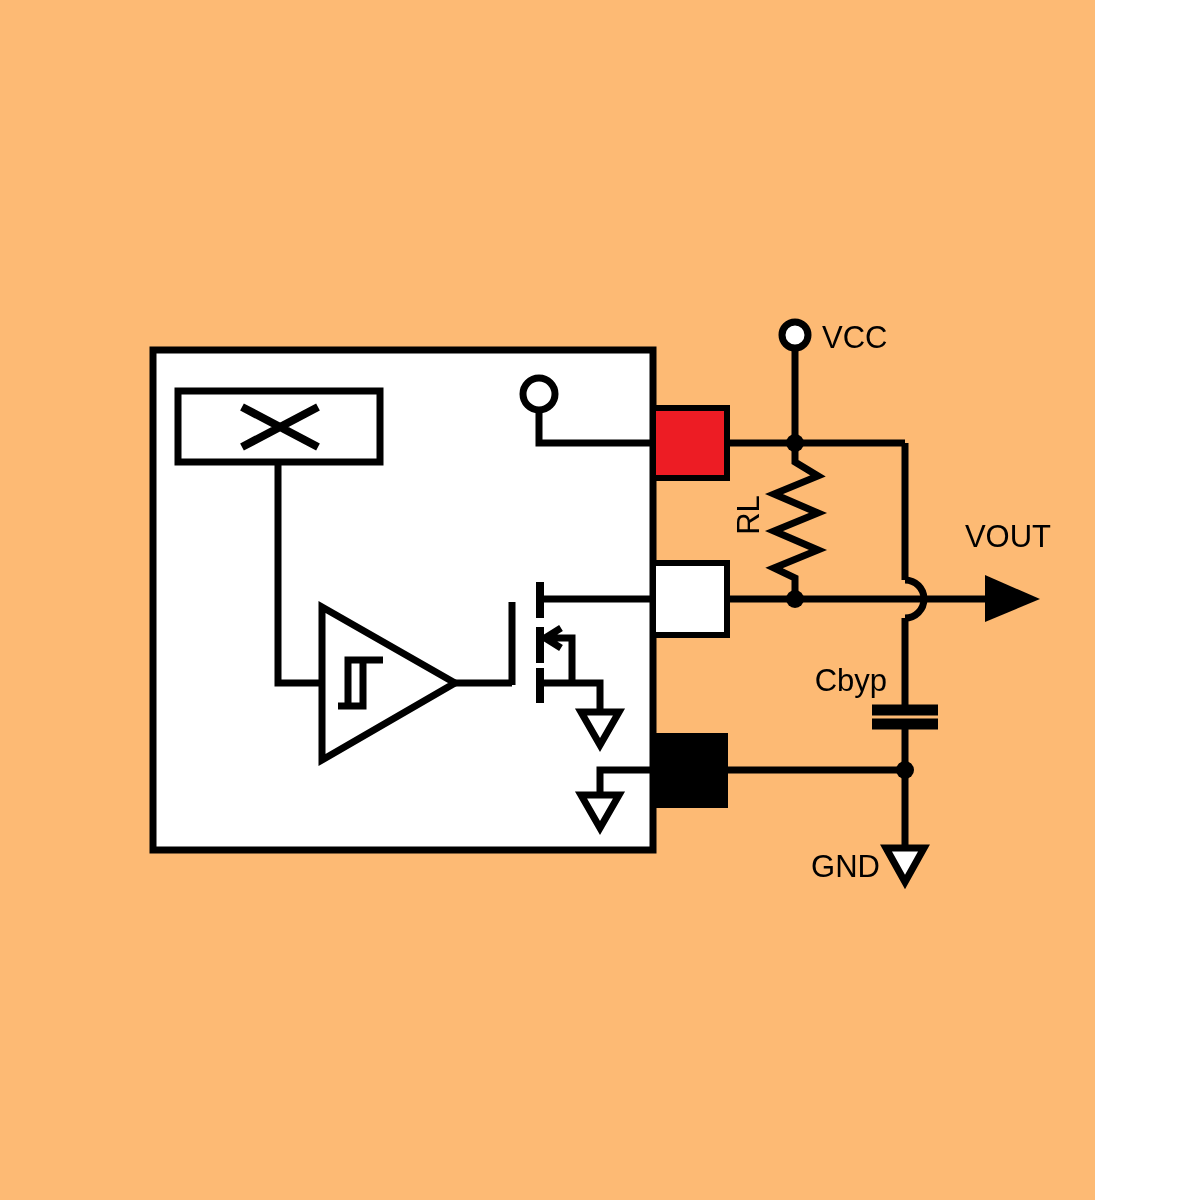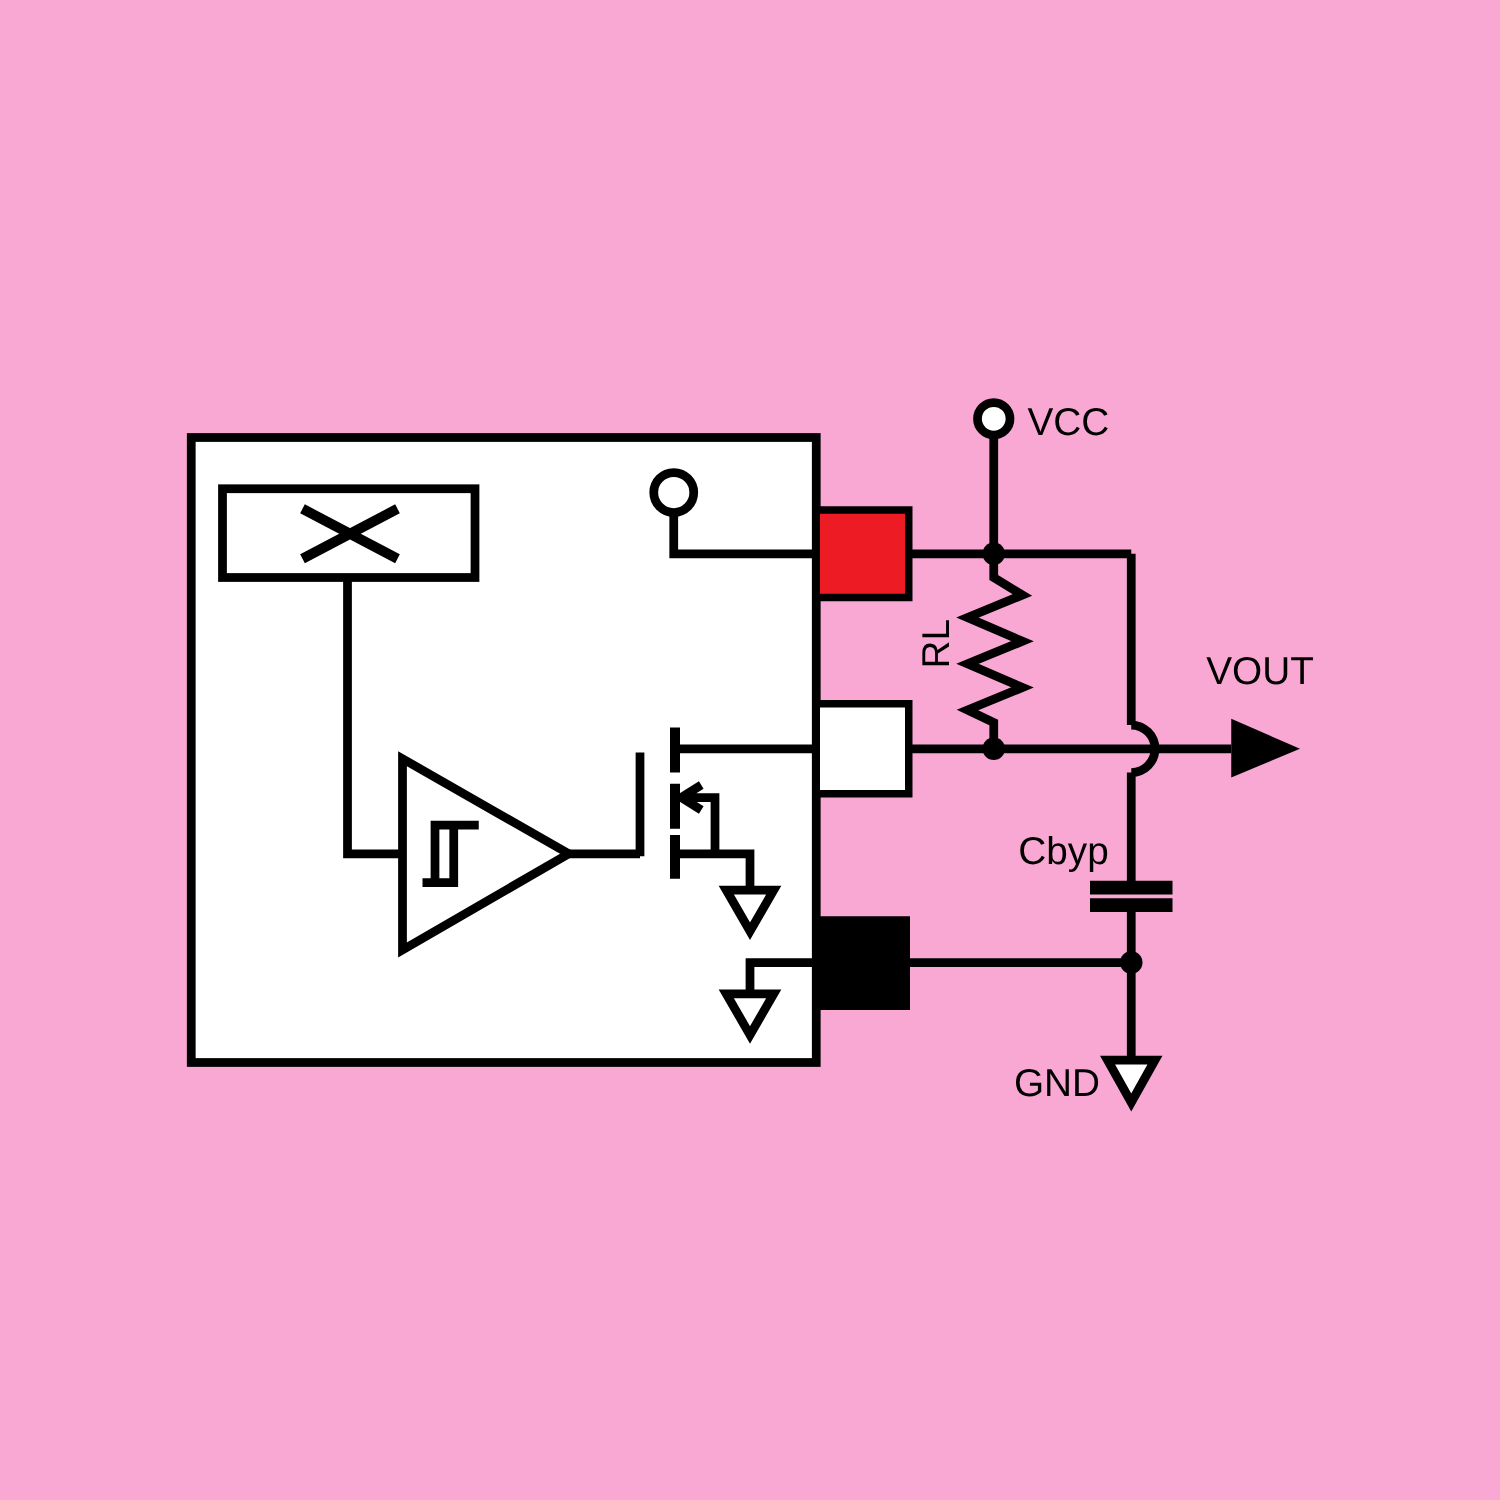--- a/index.html
+++ b/index.html
@@ -1,20 +1,20 @@
 <!DOCTYPE html>
 <html><head>
 <meta charset="utf-8">
 <style>
   html, body { margin: 0; padding: 0; background: #ffffff; }
   .canvas {
     position: relative;
-    width: 1200px;
+    width: 1095px;
     height: 1200px;
-    background: #f9a8d4;
+    background: #fdba74;
     overflow: hidden;
   }
   svg { display: block; }
   text {
     font-family: "Liberation Sans", sans-serif;
     font-size: 31px;
     fill: #000000;
   }
 </style>
 </head>

